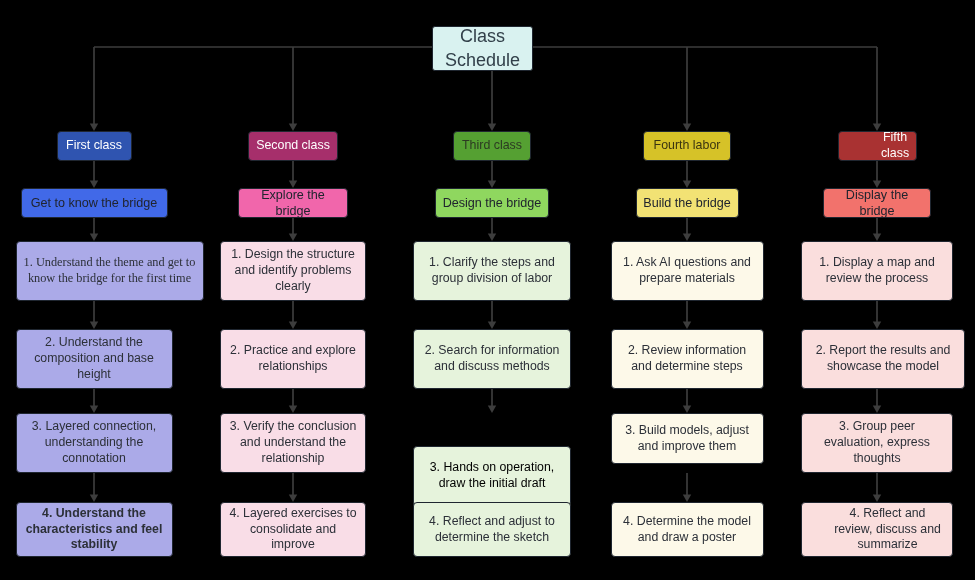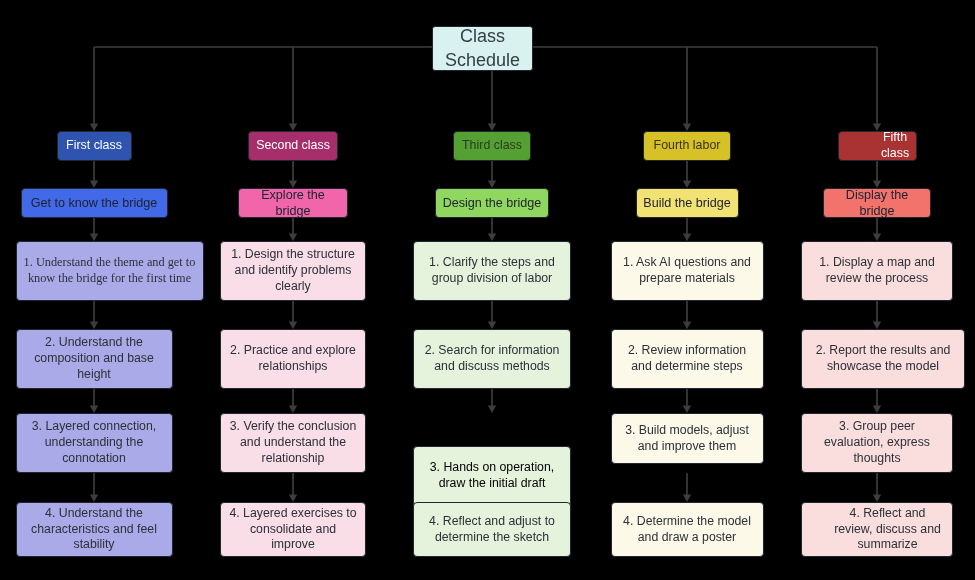--- a/index.html
+++ b/index.html
@@ -124,21 +124,21 @@
       <path d="M872.8,494.5 L881.2,494.5 L877,502 Z" fill="#3d3d3d"></path>
     </svg>
 
   <div id="nodes">
       <div class="node root-node" style="left: 432px; top: 26px; width: 101px; height: 45px; background: rgb(217, 242, 240); color: rgb(50, 64, 74); border-color: rgb(31, 38, 48);">Class Schedule</div>
       <div class="node class-node" style="left: 56.5px; top: 131px; width: 75px; height: 30px; background: rgb(47, 84, 176); color: rgb(255, 255, 255); border-color: rgb(31, 38, 48);">First class</div>
       <div class="node phase-node" style="left: 20.5px; top: 188px; width: 147px; height: 30px; background: rgb(65, 105, 232); color: rgb(32, 36, 46); border-color: rgb(31, 38, 48);">Get to know the bridge</div>
       <div class="node step-node" style="left: 15.5px; top: 241px; width: 188px; height: 60px; background: rgb(171, 170, 232); color: rgb(44, 48, 56); border-color: rgb(31, 38, 48); font-family: Liberation Serif, serif;">1. Understand the theme and get to know the bridge for the first time</div>
       <div class="node step-node" style="left: 15.5px; top: 329px; width: 157px; height: 60px; background: rgb(171, 170, 232); color: rgb(44, 48, 56); border-color: rgb(31, 38, 48);">2. Understand the composition and base height</div>
       <div class="node step-node" style="left: 15.5px; top: 413px; width: 157px; height: 60px; background: rgb(171, 170, 232); color: rgb(44, 48, 56); border-color: rgb(31, 38, 48);">3. Layered connection, understanding the connotation</div>
-      <div class="node step-node" style="left: 15.5px; top: 502px; width: 157px; height: 55px; background: rgb(171, 170, 232); color: rgb(44, 48, 56); border-color: rgb(31, 38, 48);">4. Understand the characteristics and feel stability</div>
+      <div class="node step-node" style="left: 15.5px; top: 502px; width: 157px; height: 55px; background: rgb(171, 170, 232); color: rgb(44, 48, 56); border-color: rgb(31, 38, 48); font-weight: bold;">4. Understand the characteristics and feel stability</div>
       <div class="node class-node" style="left: 248px; top: 131px; width: 90px; height: 30px; background: rgb(166, 47, 107); color: rgb(255, 255, 255); border-color: rgb(31, 38, 48);">Second class</div>
       <div class="node phase-node" style="left: 238px; top: 188px; width: 110px; height: 30px; background: rgb(241, 102, 171); color: rgb(32, 36, 46); border-color: rgb(31, 38, 48);">Explore the bridge</div>
       <div class="node step-node" style="left: 220px; top: 241px; width: 146px; height: 60px; background: rgb(249, 221, 231); color: rgb(44, 48, 56); border-color: rgb(31, 38, 48);">1. Design the structure and identify problems clearly</div>
       <div class="node step-node" style="left: 220px; top: 329px; width: 146px; height: 60px; background: rgb(249, 221, 231); color: rgb(44, 48, 56); border-color: rgb(31, 38, 48);">2. Practice and explore relationships</div>
       <div class="node step-node" style="left: 220px; top: 413px; width: 146px; height: 60px; background: rgb(249, 221, 231); color: rgb(44, 48, 56); border-color: rgb(31, 38, 48);">3. Verify the conclusion and understand the relationship</div>
       <div class="node step-node" style="left: 220px; top: 502px; width: 146px; height: 55px; background: rgb(249, 221, 231); color: rgb(44, 48, 56); border-color: rgb(31, 38, 48);">4. Layered exercises to consolidate and improve</div>
       <div class="node class-node" style="left: 453px; top: 131px; width: 78px; height: 30px; background: rgb(85, 160, 50); color: rgb(44, 58, 34); border-color: rgb(31, 38, 48);">Third class</div>
       <div class="node phase-node" style="left: 435px; top: 188px; width: 114px; height: 30px; background: rgb(143, 215, 95); color: rgb(32, 36, 46); border-color: rgb(31, 38, 48);">Design the bridge</div>
       <div class="node step-node" style="left: 413px; top: 241px; width: 158px; height: 60px; background: rgb(230, 243, 220); color: rgb(44, 48, 56); border-color: rgb(31, 38, 48);">1. Clarify the steps and group division of labor</div>
       <div class="node step-node" style="left: 413px; top: 329px; width: 158px; height: 60px; background: rgb(230, 243, 220); color: rgb(44, 48, 56); border-color: rgb(31, 38, 48);">2. Search for information and discuss methods</div>

